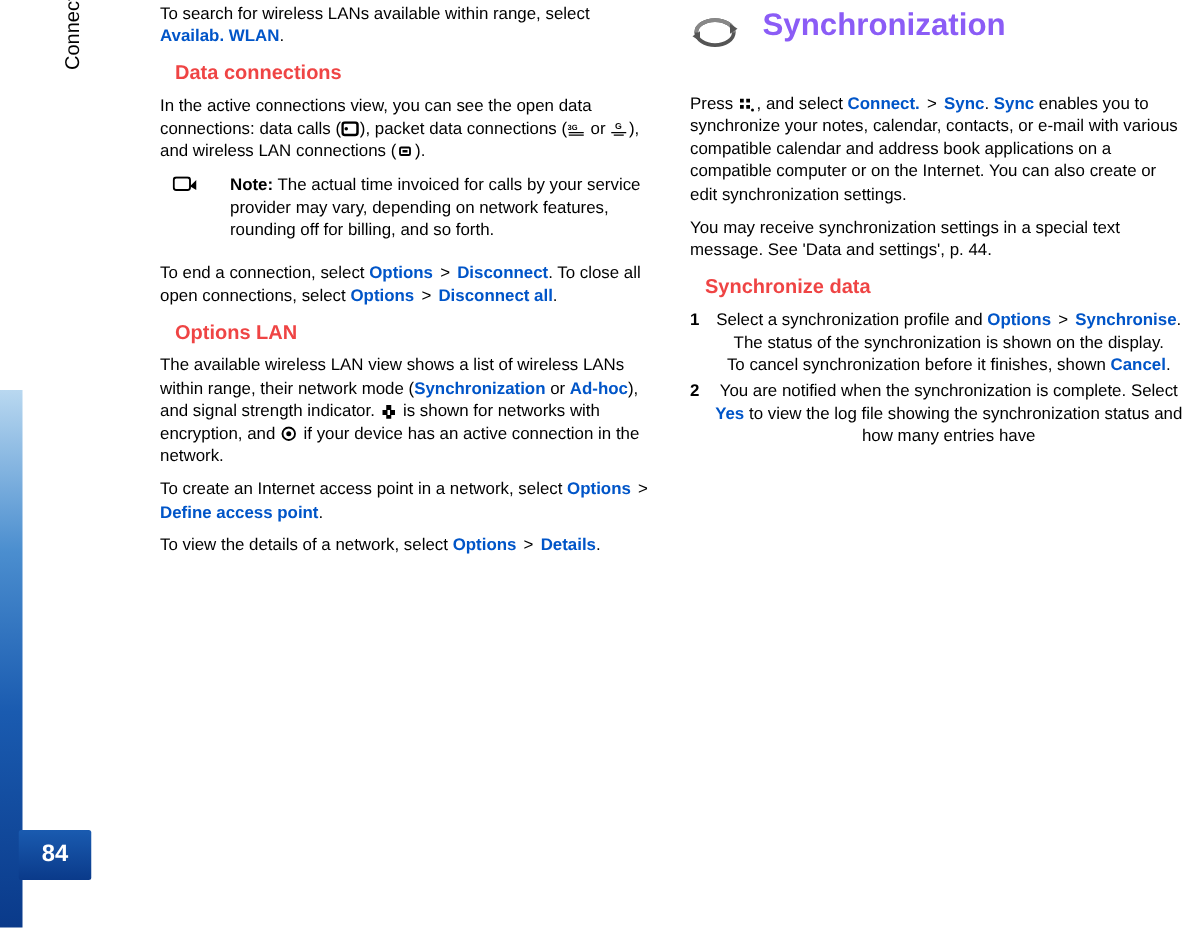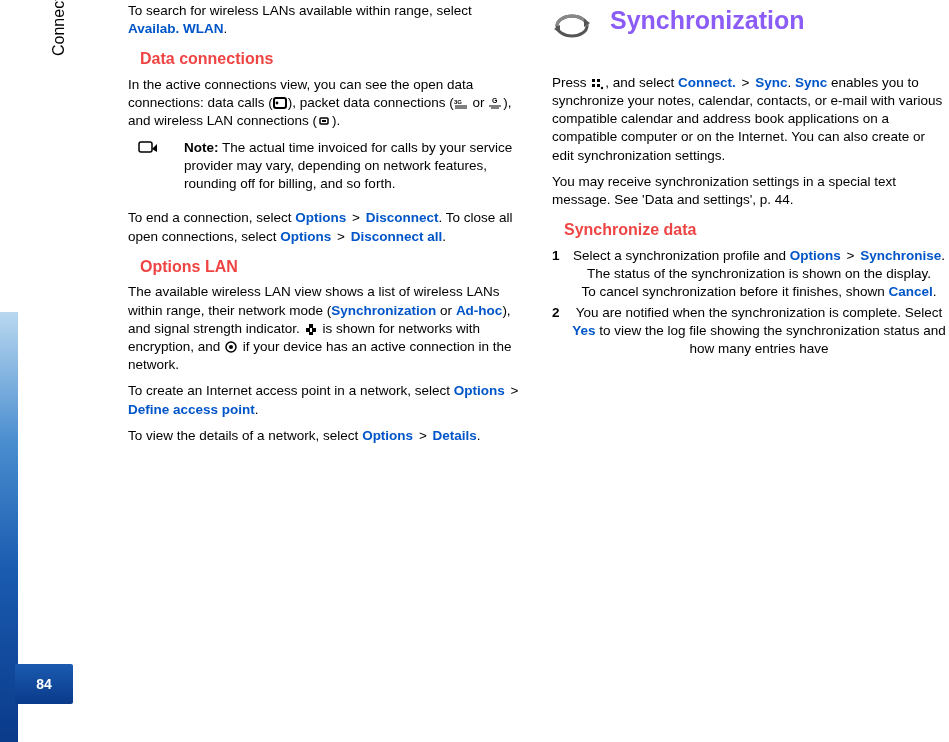--- a/index.html
+++ b/index.html
@@ -40,21 +40,21 @@
       background: linear-gradient(to bottom, #b9d8f0 0%, #4b8ecf 30%, #1a5bb0 60%, #0a3a8a 100%);
     }
     .page-number-box {
       position: absolute;
       left: 15px;
       bottom: 38px;
       width: 58px;
       height: 40px;
       background: linear-gradient(to bottom, #1a5bb0, #0a3a8a);
       color: #fff;
-      font-size: 14px;
+      font-size: 19px;
       font-weight: bold;
       display: flex;
       align-items: center;
       justify-content: center;
       border-radius: 2px;
     }
     .content {
       position: absolute;
       left: 128px;
       top: 0;

